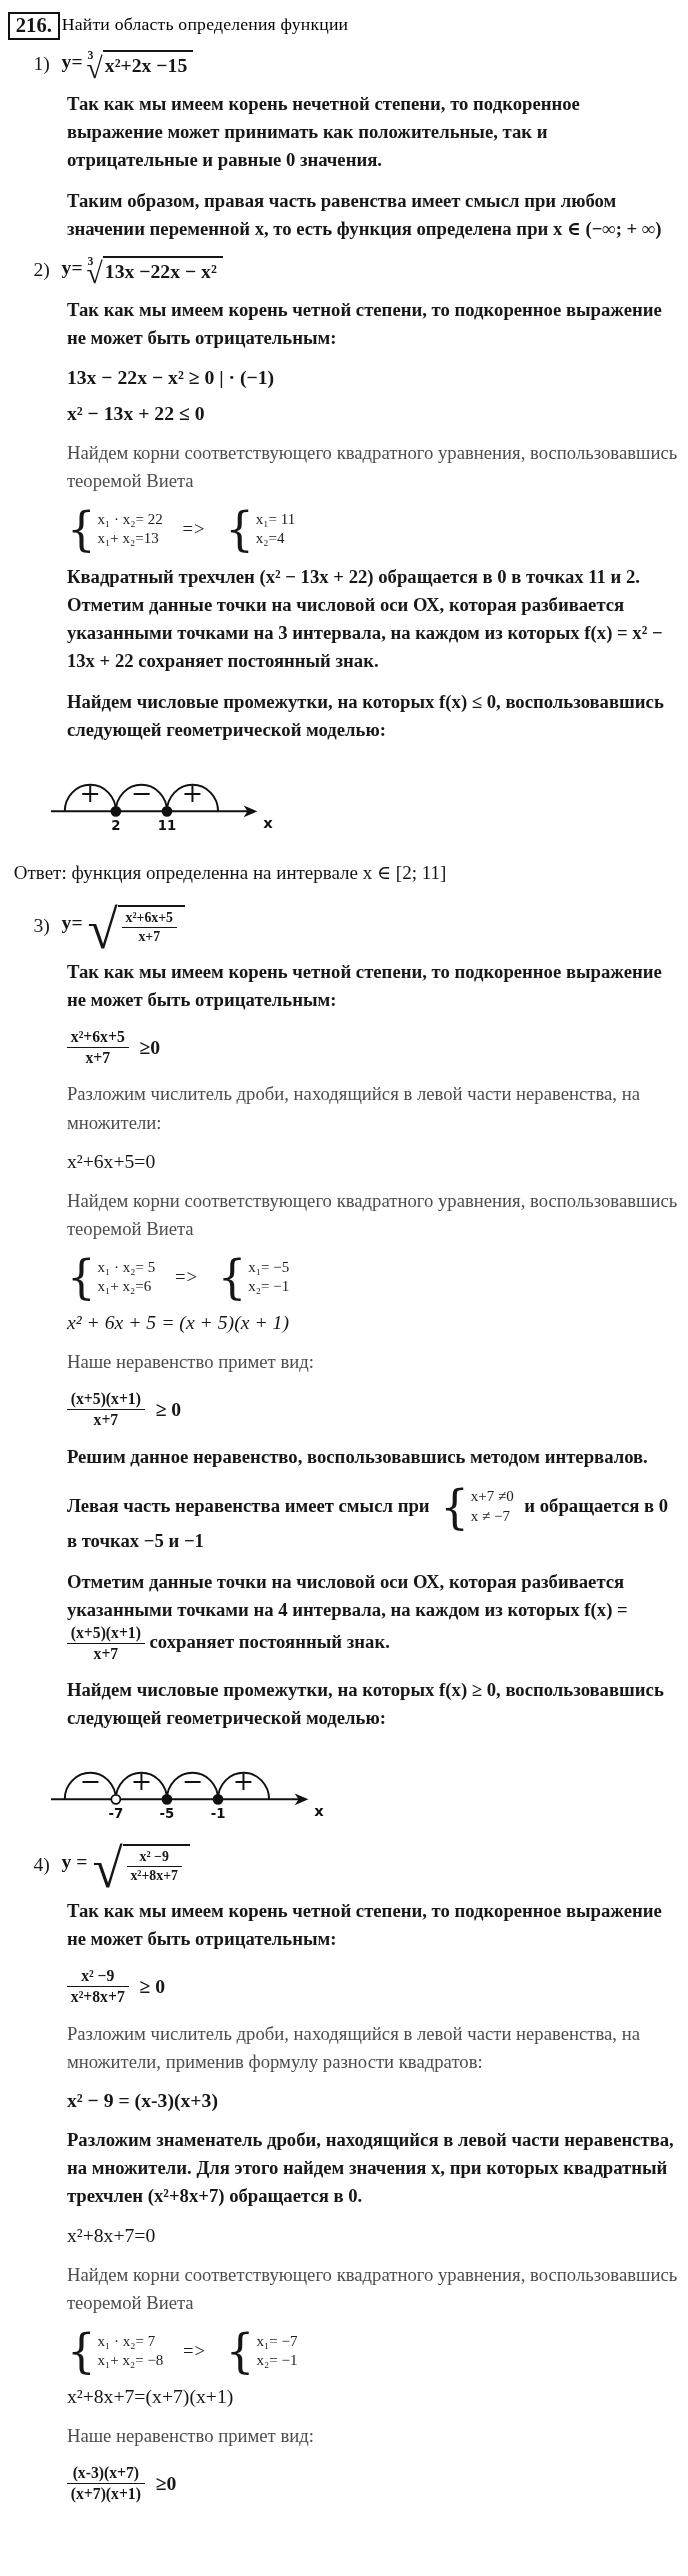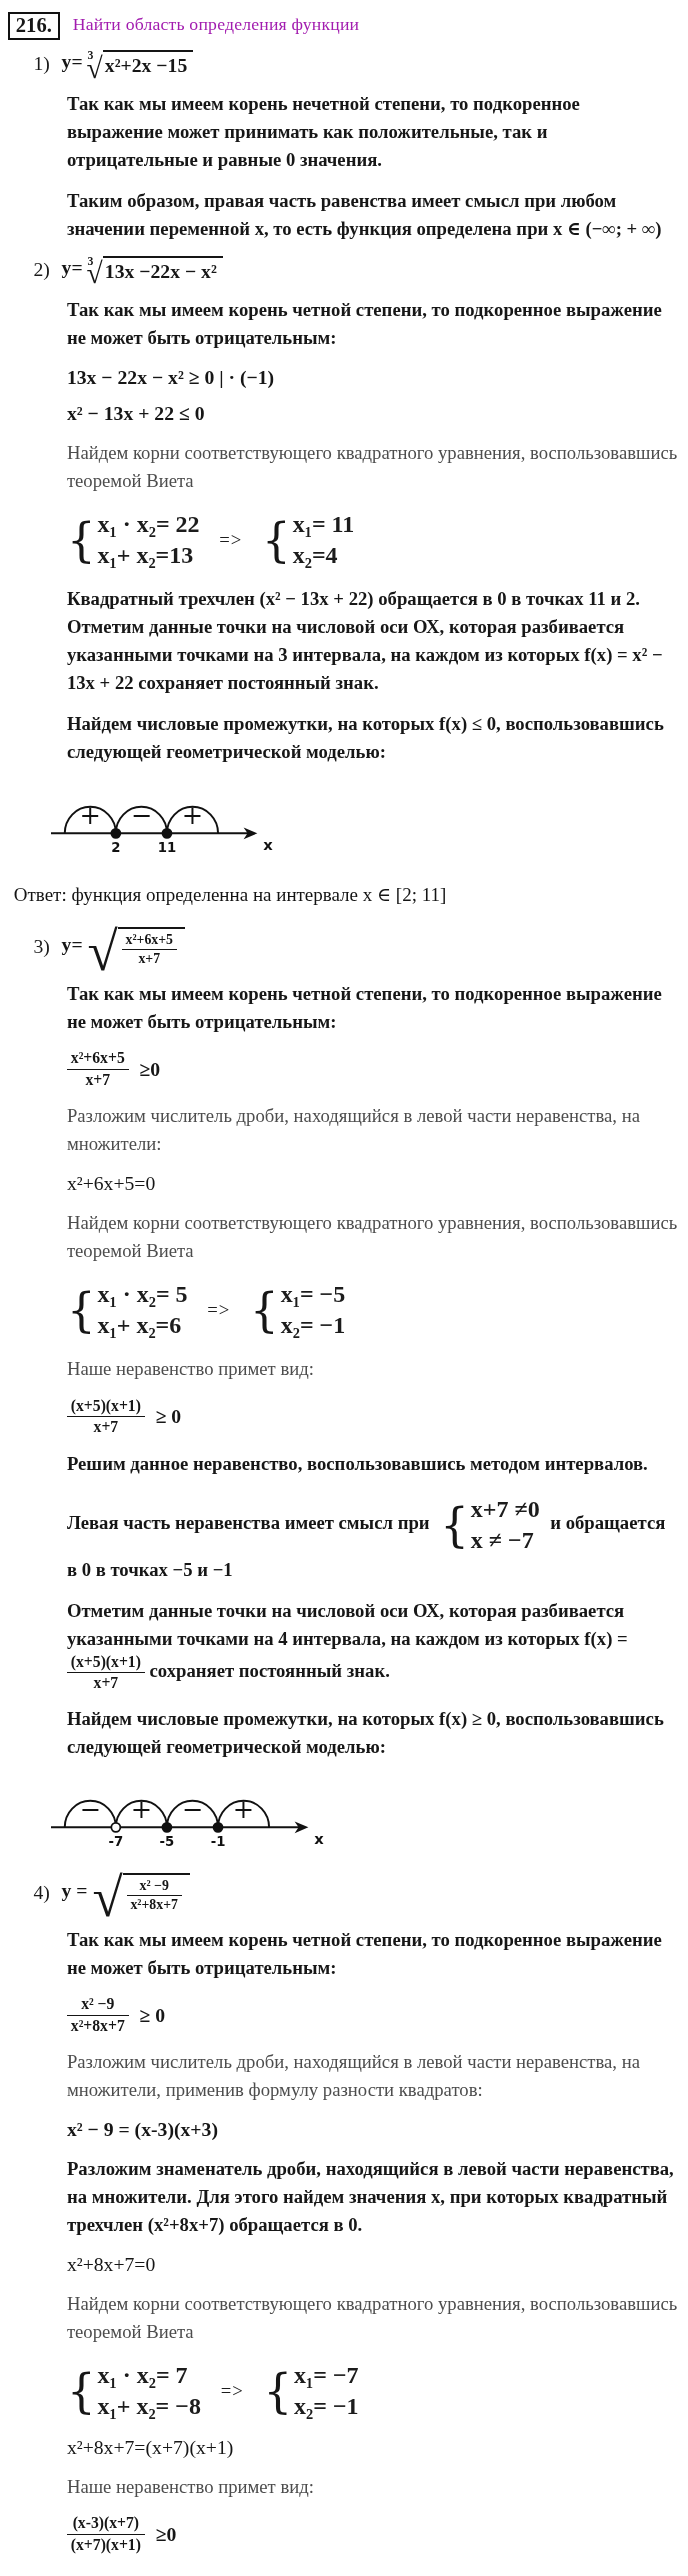--- a/index.html
+++ b/index.html
@@ -5,27 +5,27 @@
   html,body{margin:0;padding:0;background:#fff;}
   body{
     width:688px;
     font-family:"Liberation Serif","DejaVu Serif",serif;
     color:#161616;
     -webkit-font-smoothing:antialiased;
   }
   .page{padding:7.9px 5.9px 23.6px 5.9px;}
 
   
-  .hdr{display:flex;align-items:flex-start;gap:13px;margin:3.9px 0 9.8px 2px;}
+  .hdr{display:flex;align-items:flex-start;gap:2px;margin:3.9px 0 9.8px 2px;}
   .hdr-num{
     border:2px solid #111;
     font-weight:700;font-size:20.6px;line-height:1.15;
     padding:0 5.9px 1px 5.9px;
   }
-  .hdr-title{color:#a21caf;font-size:17.7px;padding-top:2px;letter-spacing:0.2px;font-family:Liberation Serif, serif;}
+  .hdr-title{color:#000000;font-size:17.7px;padding-top:2px;letter-spacing:0.2px;font-family:Liberation Serif, serif;}
 
   
   .part{margin:0 0 5.9px 0;}
   .frow{display:flex;align-items:center;gap:11.8px;margin:9.8px 0 11.8px 27.5px;}
   .pnum{font-size:19.7px;color:#1a1a1a;}
   .para{
     margin:12.8px 3.9px 12.8px 61px;
     font-size:18.7px;line-height:1.5;
     font-weight:700;color:#171717;
   }
@@ -51,21 +51,21 @@
   .frac.mid{font-size:15.7px;font-weight:700;}
   .rel{font-size:19.7px;font-weight:700;margin-left:5.9px;vertical-align:middle;}
 
   
   .system{display:inline-flex;align-items:center;vertical-align:middle;}
   .system .brace{
     font-family:"DejaVu Serif",serif;font-size:45px;font-weight:400;
     line-height:.9;margin-right:2px;transform:scaleY(1.05);
   }
   .system .lines{display:inline-flex;flex-direction:column;}
-  .system .lines span{display:block;font-size:24px;line-height:1.3;font-weight:700;color:#1c1c1c;}
+  .system .lines span{display:block;font-size:15px;line-height:1.3;font-weight:400;color:#1c1c1c;}
   .vieta{display:flex;align-items:center;gap:19.7px;margin:13.8px 3.9px 13.8px 61px;}
   .vieta .arrow{font-size:18.7px;letter-spacing:1px;color:#1c1c1c;}
   .condline{margin:15.7px 3.9px 9.8px 61px;font-size:18.7px;line-height:1.5;font-weight:700;}
   .condline .system{margin:0 5.9px;}
 
   
   .axisbox{margin:21.6px 0 15.7px 45px;}
   svg text{fill:#111;}
 </style>
 </head>
@@ -176,20 +176,21 @@
       </span>
       <span class="arrow">=&gt;</span>
       <span class="system">
         <span class="brace">{</span>
         <span class="lines">
           <span>x₁= −5</span>
           <span>x₂= −1</span>
         </span>
       </span>
     </div>
+    <div class="mathline italic">x² + 6x + 5 = (x + 5)(x + 1)</div>
     <div class="para gray">Наше неравенство примет вид:</div>
     <div class="mathline">
       <span class="frac mid"><span class="num">(x+5)(x+1)</span><span class="den">x+7</span></span>
       <span class="rel">≥ 0</span>
     </div>
     <div class="para">Решим данное неравенство, воспользовавшись методом интервалов.</div>
     <div class="condline">
       <span>Левая часть неравенства имеет смысл при</span>
       <span class="system">
         <span class="brace">{</span>

